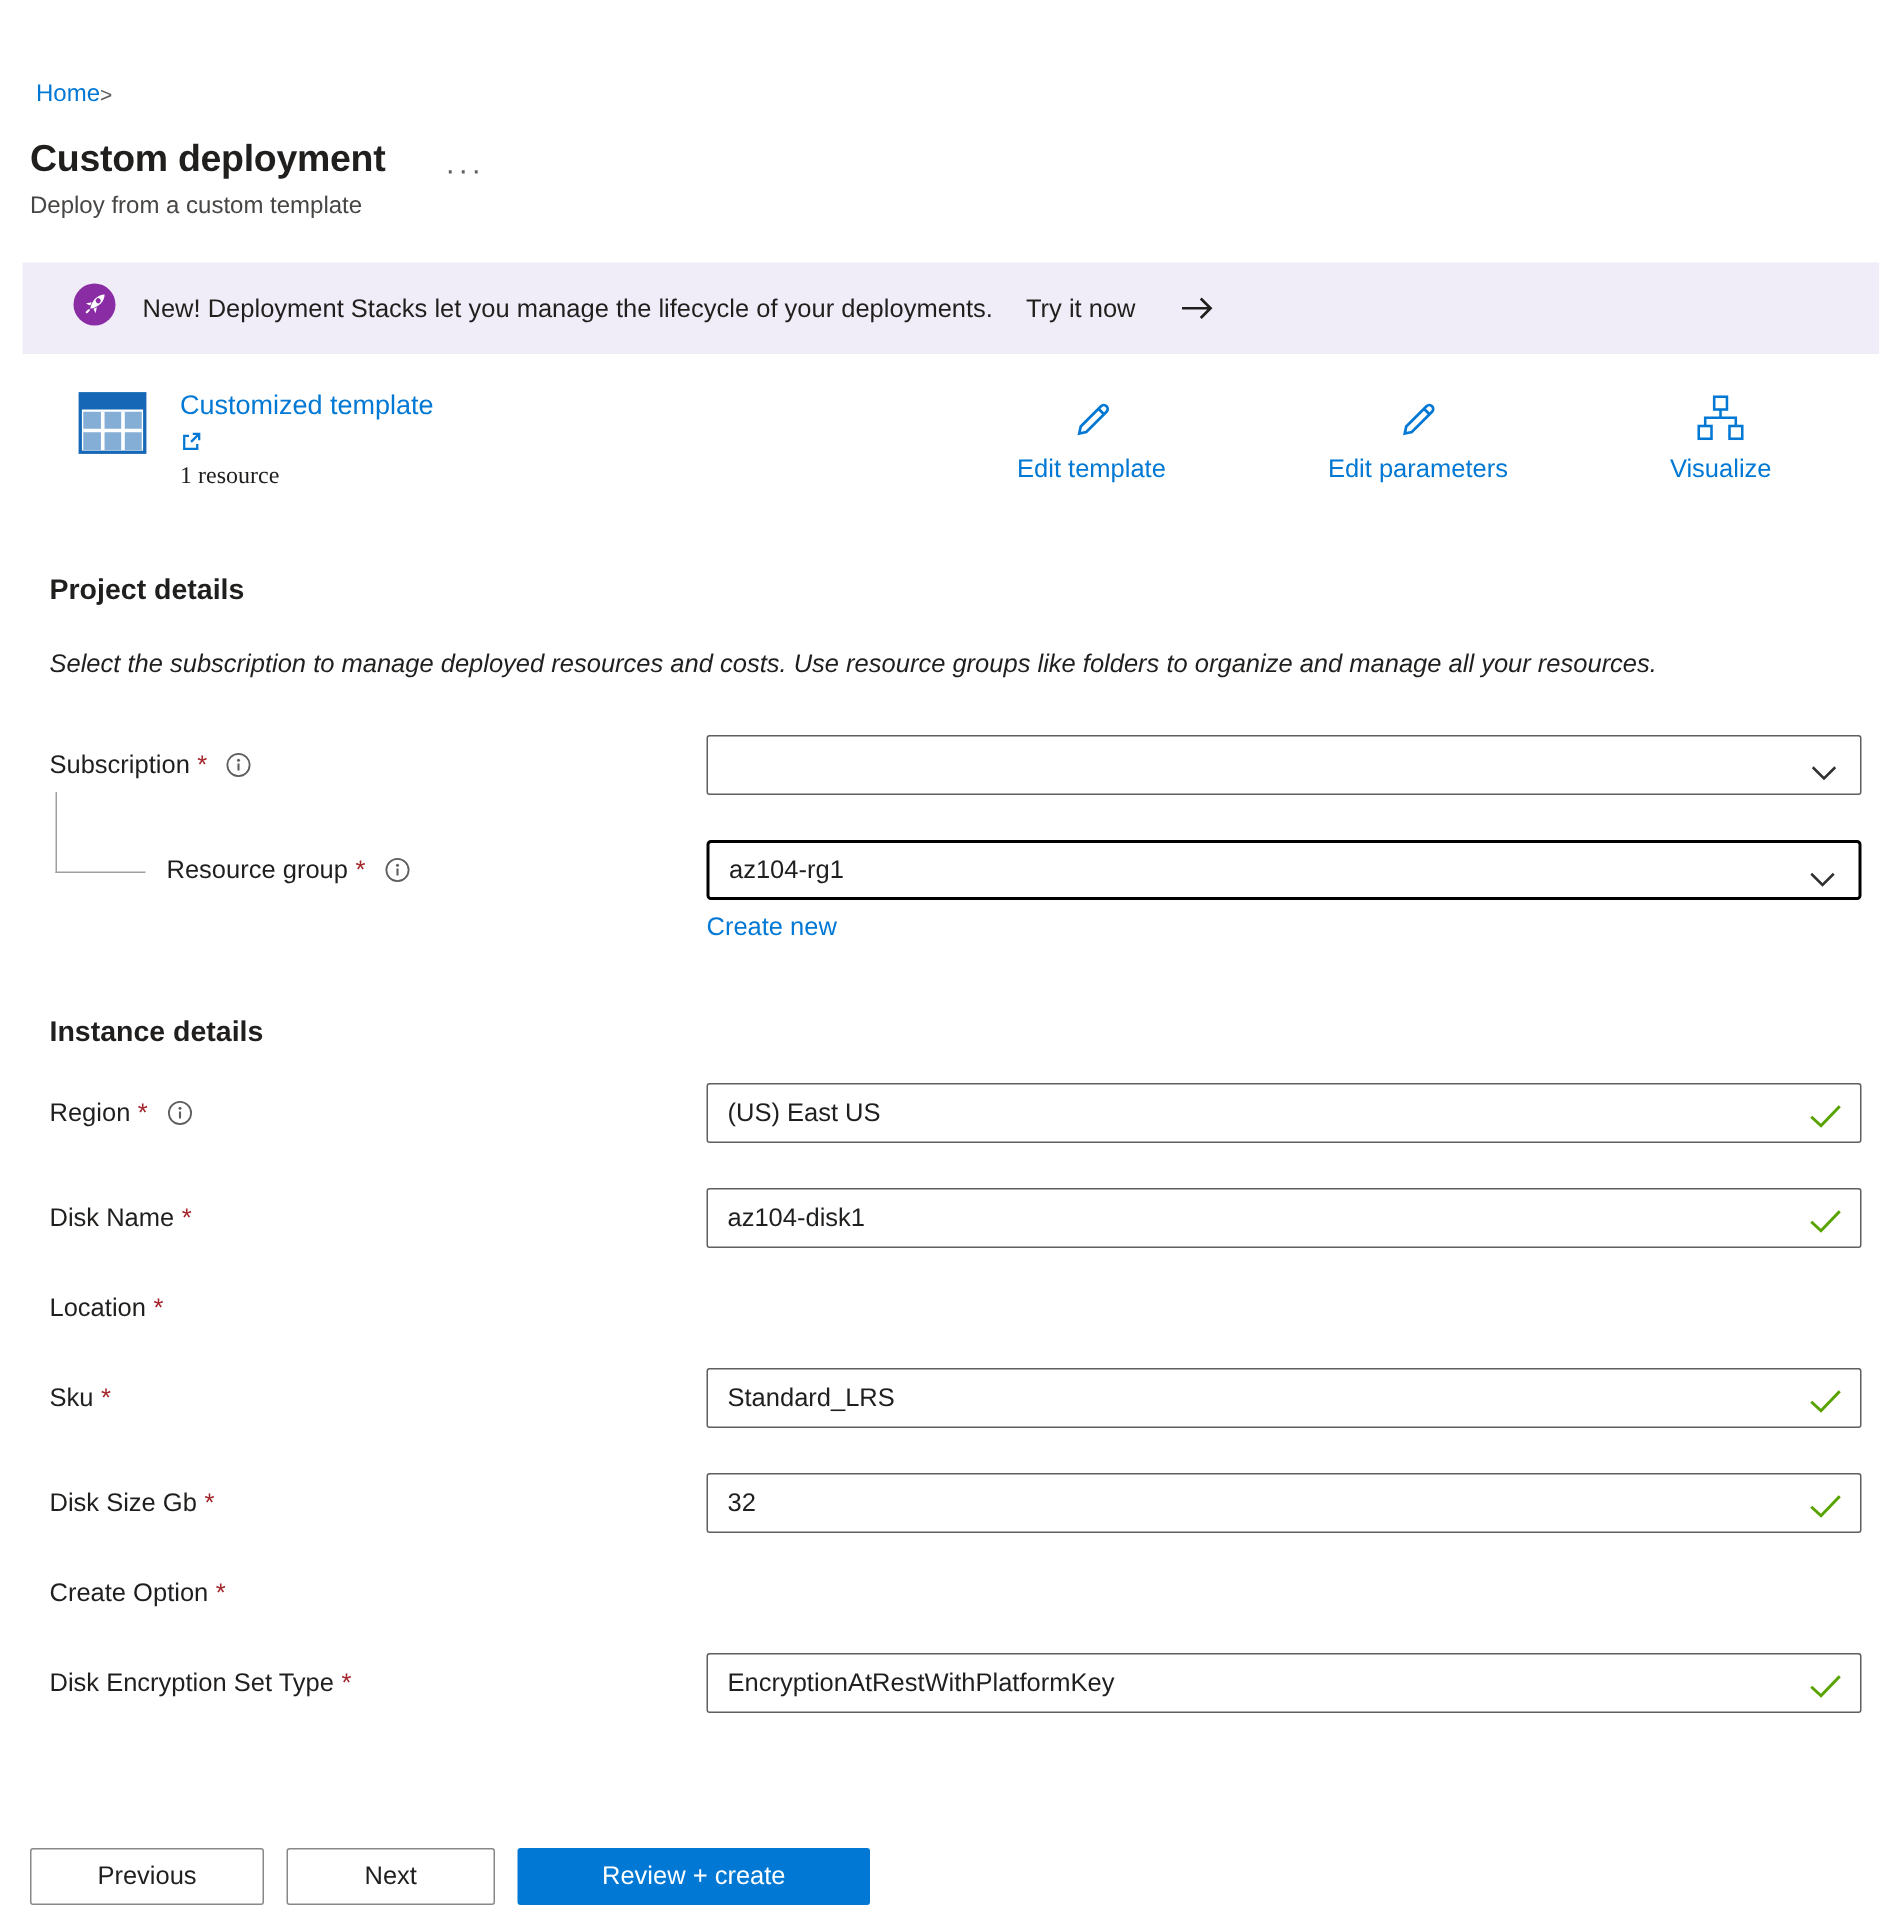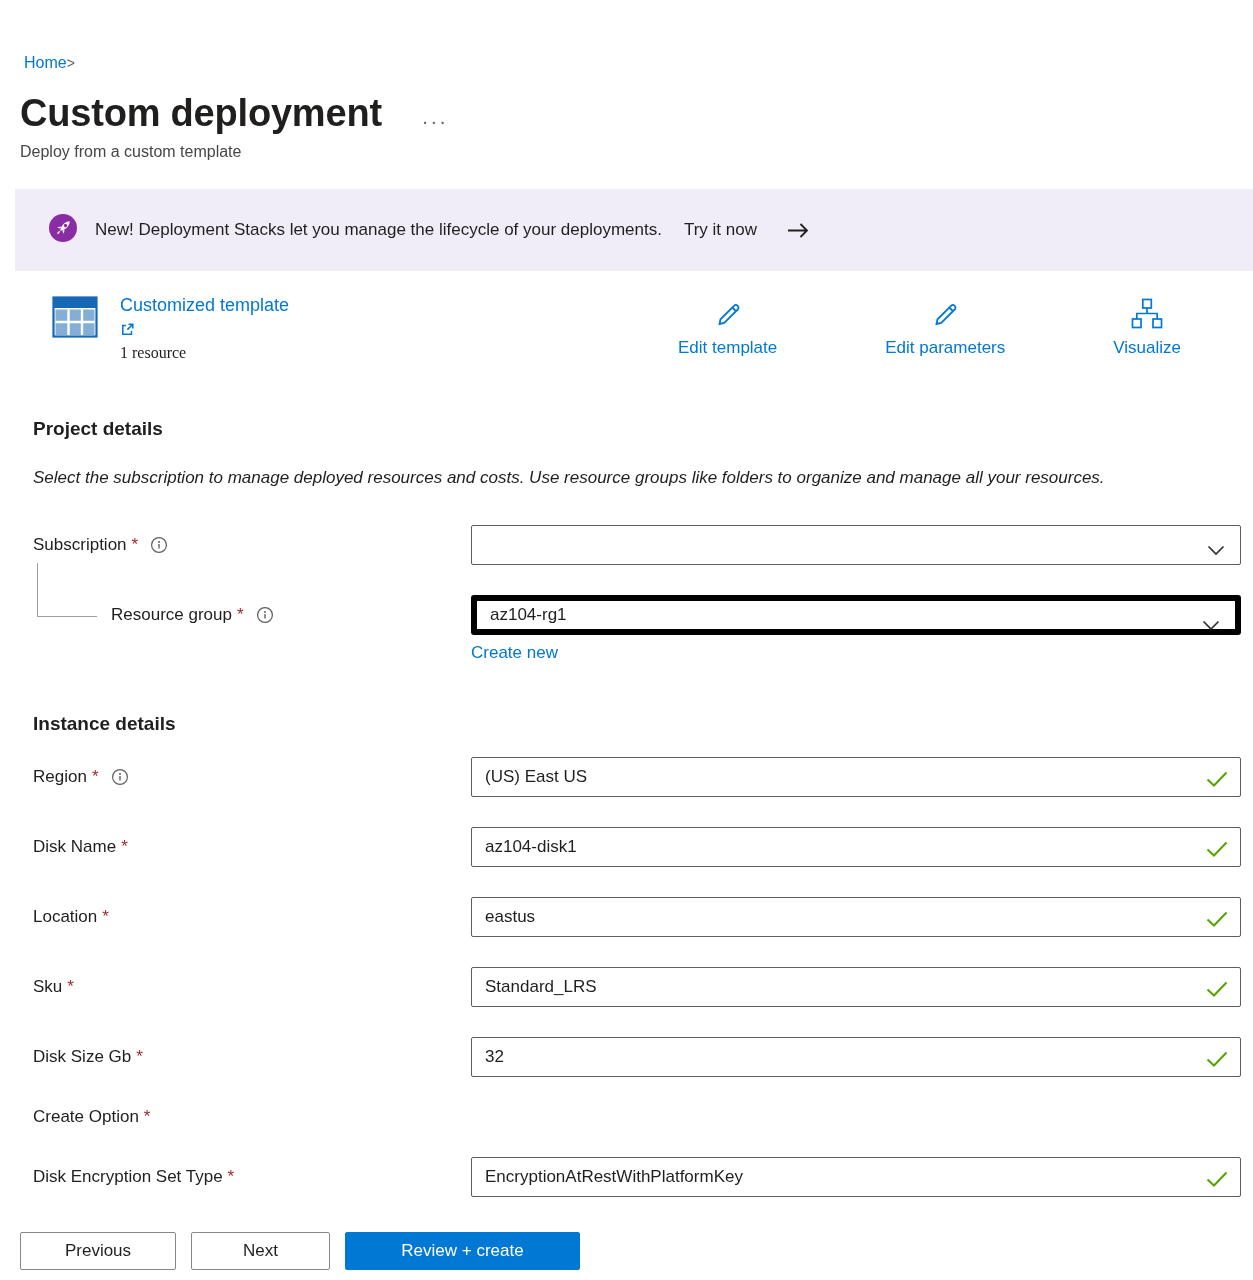--- a/index.html
+++ b/index.html
@@ -10,27 +10,27 @@
     position: relative;
   }
 
   
   .breadcrumb { padding: 10px 0 0 24px; font-size: 16px; display: flex; align-items: center; gap: 0; margin-top: 44px; }
   .breadcrumb .crumb { color: #0078d4; cursor: pointer; }
   .breadcrumb .sep { color: #605e5c; font-size: 14px; }
 
   
   .title-row { margin: 20px 0 0 20px; display: flex; align-items: center; gap: 40px; }
-  .page-title { font-size: 38px; font-weight: 700; letter-spacing: -0.2px; }
+  .page-title { font-size: 25px; font-weight: 700; letter-spacing: -0.2px; }
   .more-btn { color: #605e5c; font-size: 20px; letter-spacing: 2px; cursor: pointer; line-height: 10px; padding-top: 14px; }
   .subtitle { margin: 8px 0 0 20px; font-size: 16px; color: #484644; }
 
   
   .banner {
-    margin: 28px 0 0 15px; width: 1238px; height: 82px;
+    margin: 28px 0 0 15px; width: 1238px; height: 61px;
     display: flex; align-items: center; gap: 17px;
     padding-left: 33px; font-size: 17px; color: #201f1e;
   }
   .banner .cta { margin-left: 5px; }
   .banner .arrow { margin-left: 12px; display: inline-flex; align-items: center; }
 
   
   .template-bar { margin: 24px 72px 0 52px; display: flex; justify-content: space-between; align-items: flex-start; }
   .template-left { display: flex; gap: 22px; align-items: flex-start; }
   .template-link { font-size: 18px; color: #0078d4; display: inline-flex; align-items: flex-start; gap: 5px; cursor: pointer; flex-direction: column; }
@@ -56,21 +56,21 @@
   .req { color: #a4262c; margin-left: 5px; font-size: 17px; }
   .info { margin-left: 12px; display: inline-flex; cursor: pointer; }
 
   .combobox, .textbox {
     position: relative; height: 40px; width: 100%;
     border: 1px solid #605e5c; border-radius: 2px; background: #fff;
     display: flex; align-items: center; padding: 0 40px 0 13px;
     font-size: 17px; color: #201f1e; cursor: pointer;
   }
   .combobox .chev { position: absolute; right: 15px; top: 15px; }
-  .combobox.focused { border: 6px solid #000000; border-radius: 3px; }
+  .combobox.focused { border: 2px solid #000000; border-radius: 3px; }
 
   .textbox input {
     border: none; outline: none; width: 100%; height: 100%;
     font-size: 17px; font-family: "Liberation Sans", sans-serif; color: #201f1e; background: transparent;
   }
   .valid-check { position: absolute; right: 12px; top: 13px; }
 
   .create-new { margin: 8px 12px 0 471px; font-size: 17px; color: #0078d4; cursor: pointer; width: fit-content; }
 
   .connector {
@@ -266,28 +266,20 @@
         </svg>
     </span>
   </div>
 </div>
 
 <div class="form-row">
   <div class="field-label">
     <span>Location</span>
     <span class="req">*</span>
   </div>
-  <div class="textbox">
-    <input value="eastus" style="">
-    <span class="valid-check">
-      <svg width="22" height="16" viewBox="0 0 22 16" fill="none">
-          <path d="M1.5 8.5 L8 14.5 L20.5 1.5" stroke="#57a300" stroke-width="2"></path>
-        </svg>
-    </span>
-  </div>
 </div>
 
 <div class="form-row">
   <div class="field-label">
     <span>Sku</span>
     <span class="req">*</span>
   </div>
   <div class="textbox">
     <input value="Standard_LRS" style="">
     <span class="valid-check">

